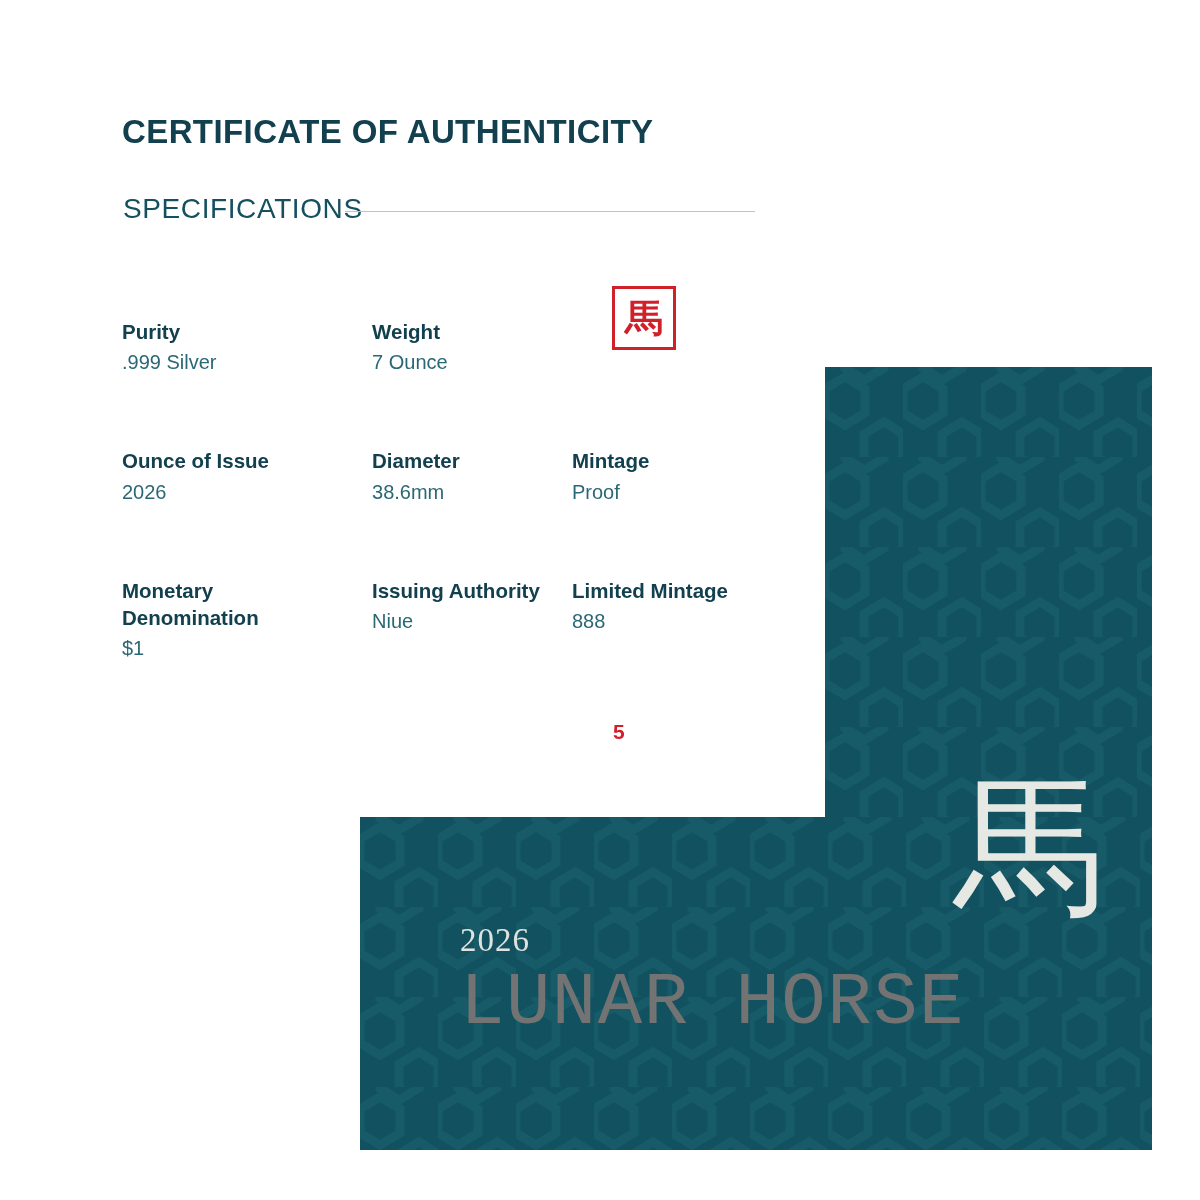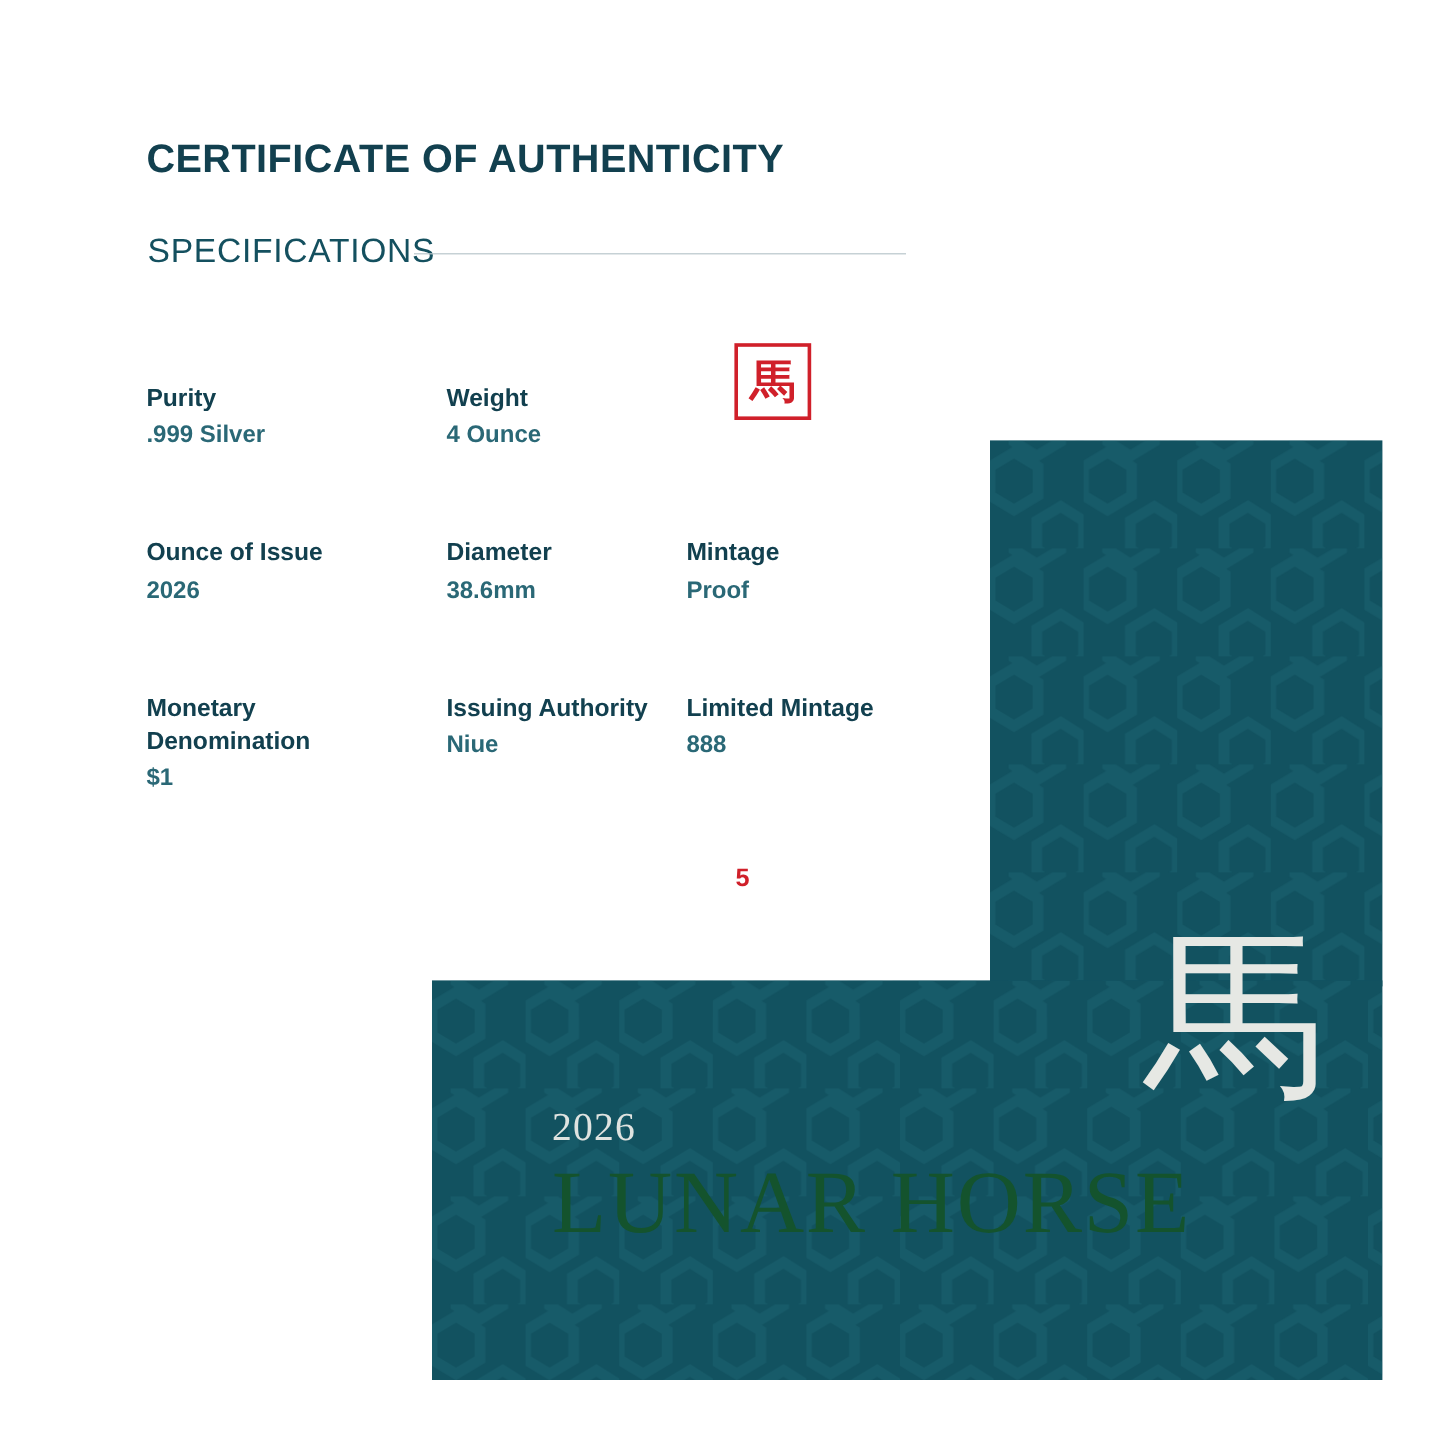--- a/index.html
+++ b/index.html
@@ -98,21 +98,21 @@
   .cell.narrow { width: 218px; }
   .cell-label {
     font-size: 20.5px;
     font-weight: bold;
     color: #12404f;
     line-height: 1.33;
     margin-bottom: 4px;
   }
   .cell-value {
     font-size: 20px;
-    font-weight: 700;
+    font-weight: 400;
     color: #2a6876;
     line-height: 1.3;
   }
 
   
   .seal {
     position: absolute;
     left: 612px;
     top: 286px;
     width: 64px;
@@ -166,24 +166,24 @@
     top: 922px;
     font-family: "Liberation Serif", serif;
     font-size: 33px;
     color: #dfe3e0;
     letter-spacing: 1px;
   }
   .coin-name {
     position: absolute;
     left: 460px;
     top: 966px;
-    font-family: Liberation Serif, serif;
+    font-family: Liberation Mono, monospace;
     font-size: 74px;
     line-height: 1;
-    color: #14532d;
+    color: #737373;
     letter-spacing: 1.5px;
     white-space: nowrap;
   }
 </style>
 </head>
 <body>
 
 <div class="page">
 
   <div class="teal-vertical">
@@ -227,21 +227,21 @@
 
   <div class="grid">
 
     <div class="grid-row">
       <div class="cell">
         <div class="cell-label">Purity</div>
         <div class="cell-value">.999 Silver</div>
       </div>
       <div class="cell narrow">
         <div class="cell-label">Weight</div>
-        <div class="cell-value">4 Ounce</div>
+        <div class="cell-value">7 Ounce</div>
       </div>
       <div class="cell"></div>
     </div>
 
     <div class="grid-row">
       <div class="cell">
         <div class="cell-label">Ounce of Issue</div>
         <div class="cell-value">2026</div>
       </div>
       <div class="cell narrow">

